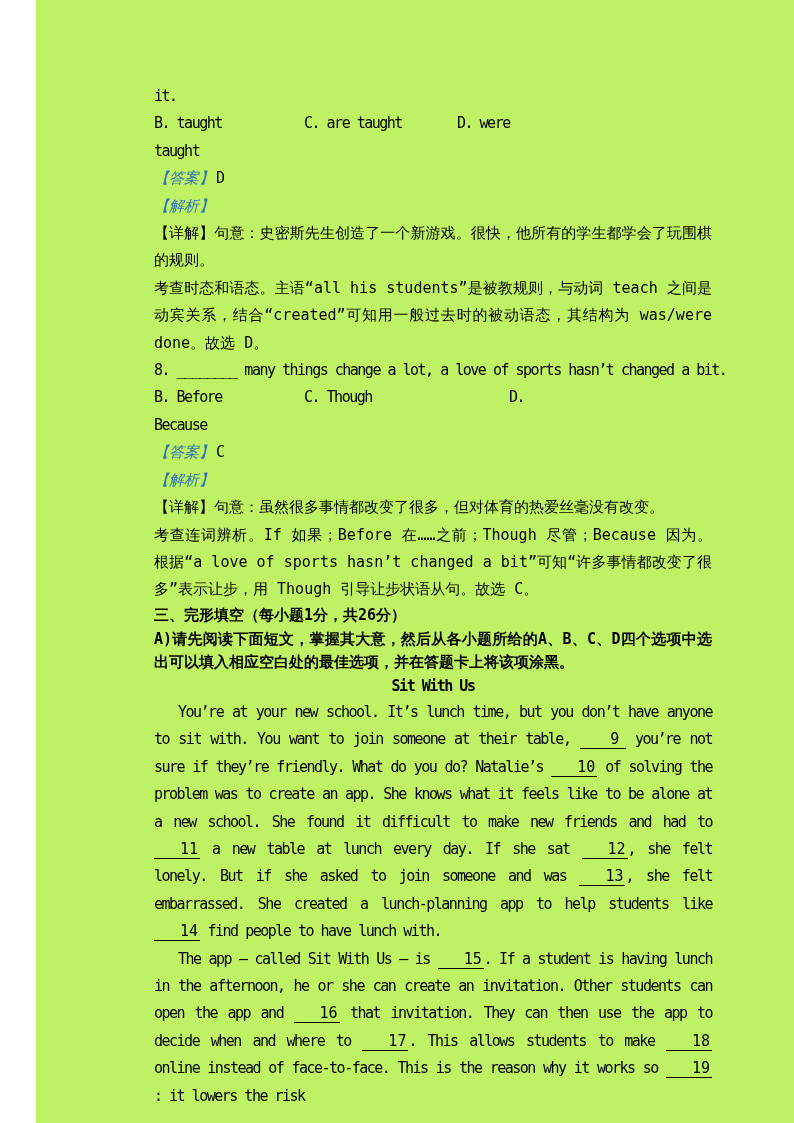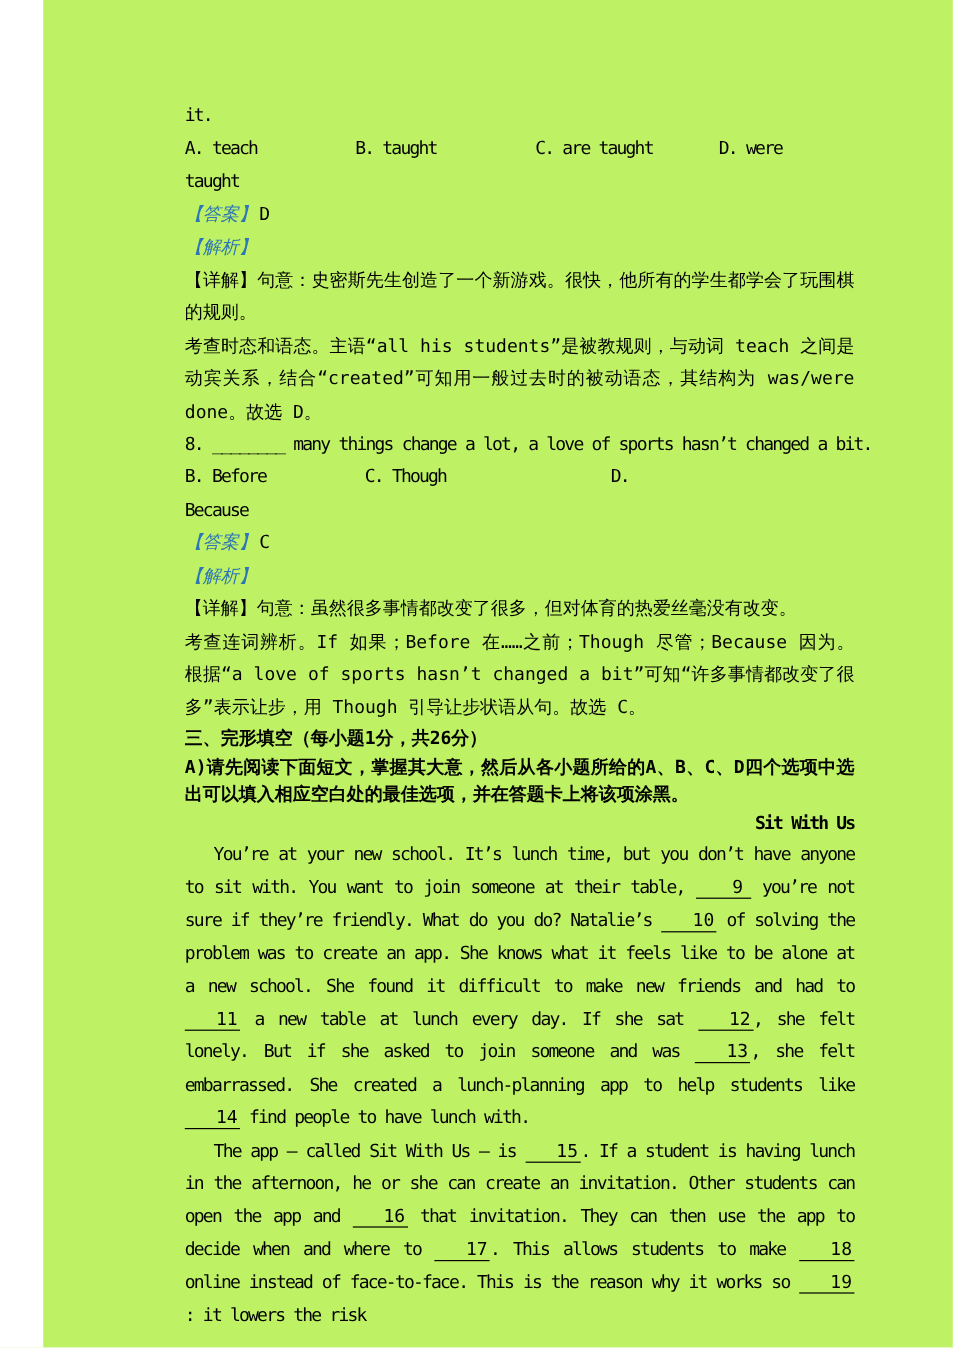--- a/index.html
+++ b/index.html
@@ -20,21 +20,21 @@
     font-family: "DejaVu Sans Mono", "Liberation Mono", monospace;
     font-size: 15px;
     margin-left: 36px;
   }
   .line { line-height: 27.4px; white-space: nowrap; }
   .para { line-height: 27.4px; text-align: justify; }
   .en   { letter-spacing: -1.5px; }
   .passage { text-indent: 24px; }
   .sec  { line-height: 23.8px; }
   .bold { font-weight: bold; }
-  .center { text-align: right; white-space: normal; }
+  .center { text-align: center; white-space: normal; }
   .blue { color: #2E75B6; font-style: italic; }
   .options { display: flex; line-height: 27.4px; }
   .opt { white-space: nowrap; letter-spacing: -1.5px; }
   .c1 { width: 142px; }
   .c2 { width: 150px; }
   .c3 { width: 153px; }
   .c3w { width: 205px; }
   .c4 { flex: 1; }
   .blank {
     display: inline-block;
@@ -47,21 +47,20 @@
   .ans { margin-left: 2px; }
 </style>
 </head>
 <body>
 
 <div class="page">
 
   <div class="line en">it.</div>
 
   <div class="options">
-    <span class="opt c1">A. teach</span>
     <span class="opt c2">B. taught</span>
     <span class="opt c3">C. are taught</span>
     <span class="opt c4">D. were</span>
   </div>
   <div class="line en">taught</div>
 
   <div class="line">
     <span class="blue">【答案】</span><span class="en ans">D</span>
   </div>
   <div class="line">

